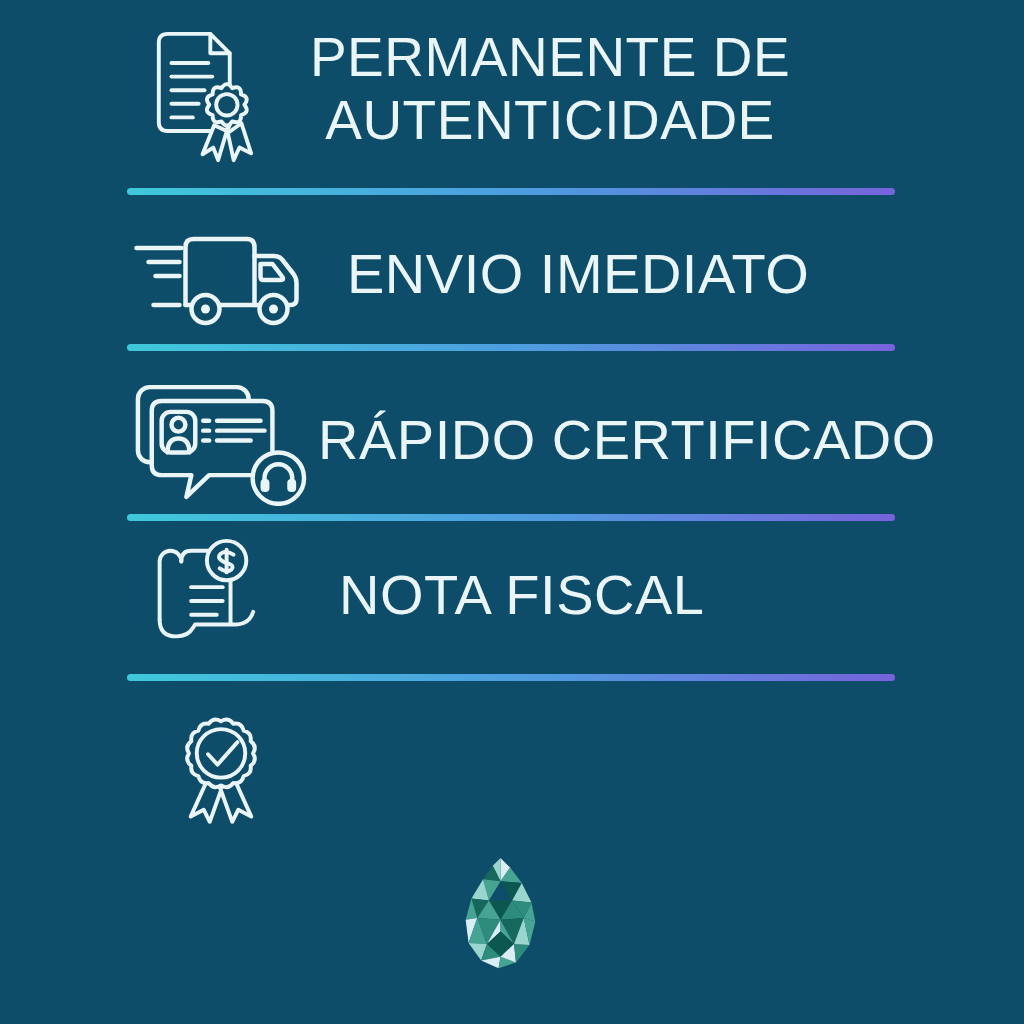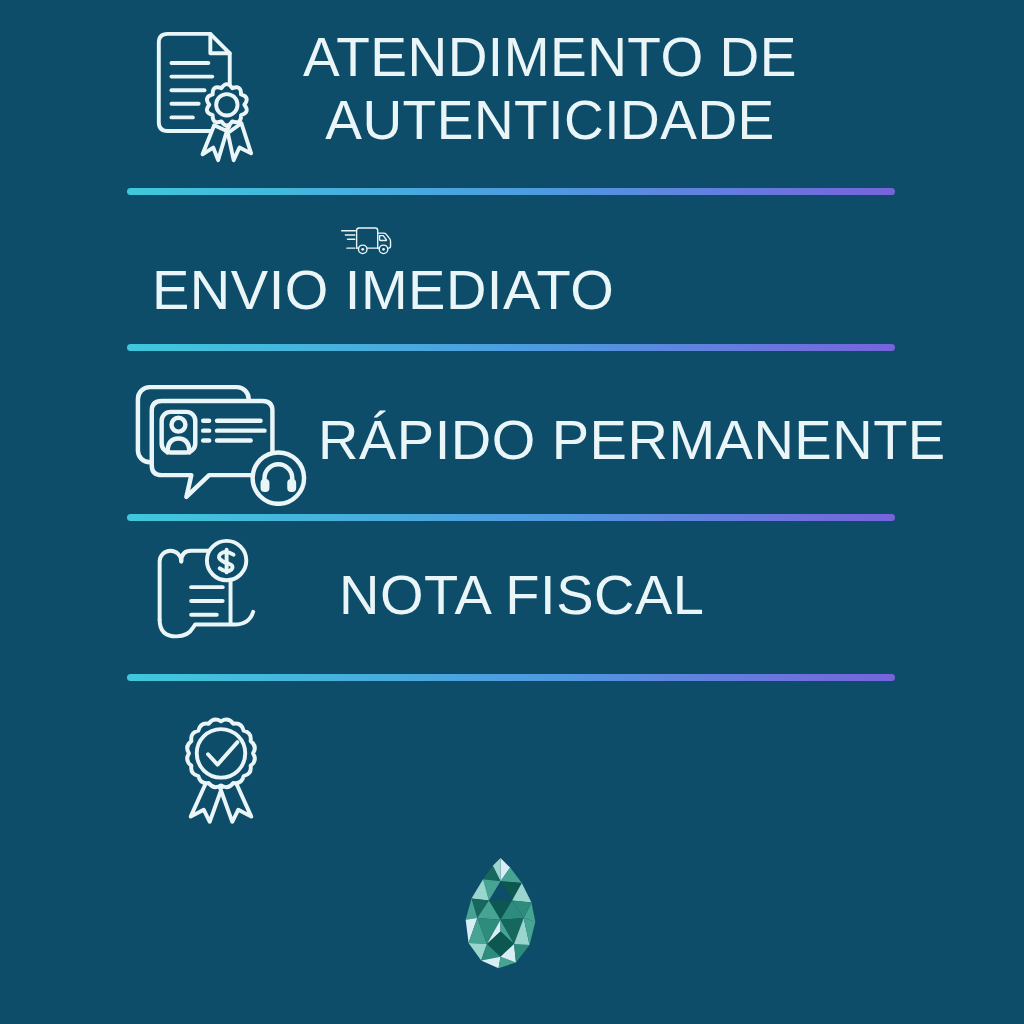--- a/index.html
+++ b/index.html
@@ -26,21 +26,21 @@
     letter-spacing:0.5px; transform:translateY(-8px);
   }
   .divider{
     position:absolute; left:127px; width:768px; height:7px; border-radius:4px;
     background:linear-gradient(90deg,var(--div-l) 0%,var(--div-m) 55%,var(--div-r) 100%);
   }
   .ic{stroke:currentColor; fill:none; stroke-linecap:round; stroke-linejoin:round;}
   .oc{fill:var(--bg);}
   .dot{fill:currentColor; stroke:none;}
   #row-certificate{left:148px; top:28px;}
-  #row-envio{left:124px; top:224px; height:112px;flex-direction:column;}
+  #row-envio{left:133px; top:224px; height:112px;}
   #row-atendimento{left:130px; top:378px; height:130px;}
   #row-nota{left:136px; top:530px; height:134px;gap:41px;}
   #row-garantia{left:168px; top:698px; height:134px;}
   #d1{top:188px} #d2{top:344px} #d3{top:514px} #d4{top:674px}
   .m1{margin-left:34px} .m2{margin-left:28px; margin-bottom:14px}
   .m3{margin-left:8px; margin-bottom:8px} .m4{margin-left:32px; margin-bottom:5px}
   .m5{margin-left:14px; margin-bottom:12px}
   #logo{position:absolute; left:452px; top:856px;}
   .g0{fill:var(--gem-0)} .g1{fill:var(--gem-1)} .g2{fill:var(--gem-2)}
   .g3{fill:var(--gem-3)} .g4{fill:var(--gem-4)} .g5{fill:var(--gem-5)}
@@ -60,21 +60,21 @@
       <line x1="24" y1="78" x2="52" y2="78"></line>
       <line x1="24" y1="92" x2="46" y2="92"></line>
       <path class="oc" d="M68,100 L56,130 L67,123 L72,136 L81,106 Z"></path>
       <path class="oc" d="M96,98 L106,129 L94,123 L88,136 L82,108 Z"></path>
       <g transform="translate(81,79)">
         <path class="oc" d="M18,0 Q24.3,7.9 14.6,10.6 Q15,20.6 5.6,17.1 Q0,25.5 -5.6,17.1 Q-15,20.6 -14.6,10.6 Q-24.3,7.9 -18,0 Q-24.3,-7.9 -14.6,-10.6 Q-15,-20.6 -5.6,-17.1 Q0,-25.5 5.6,-17.1 Q15,-20.6 14.6,-10.6 Q24.3,-7.9 18,0 Z"></path>
         <circle cx="0" cy="0" r="11"></circle>
       </g>
     </svg>
     <div class="label headline m1">
-      <div>ATENDIMENTO DE</div>
+      <div>PERMANENTE DE</div>
       <div>AUTENTICIDADE</div>
     </div>
   </div>
 
   <div class="divider" id="d1"></div>
 
   <div class="row" id="row-envio">
     <svg class="ic" width="186" height="108" viewBox="0 0 185 108" stroke-width="4.5">
       <line x1="3" y1="22" x2="48" y2="22"></line>
       <line x1="15" y1="36" x2="46" y2="36"></line>
@@ -105,21 +105,21 @@
         <line x1="88" y1="40" x2="132" y2="40"></line>
       <line x1="74" y1="50" x2="80" y2="50"></line>
         <line x1="88" y1="50" x2="136" y2="50"></line>
       <line x1="74" y1="60" x2="80" y2="60"></line>
         <line x1="88" y1="60" x2="122" y2="60"></line>
       <circle class="oc" cx="150" cy="98" r="26"></circle>
       <path d="M136,103 V98 A14,14 0 0 1 164,98 V103"></path>
       <rect class="dot" x="132" y="99" width="9" height="13" rx="4"></rect>
       <rect class="dot" x="159" y="99" width="9" height="13" rx="4"></rect>
     </svg>
-    <div class="label m3">RÁPIDO PERMANENTE</div>
+    <div class="label m3">RÁPIDO CERTIFICADO</div>
   </div>
 
   <div class="divider" id="d3"></div>
 
   <div class="row" id="row-nota">
     <svg class="ic" width="130" height="132" viewBox="0 0 132 134" stroke-width="4">
       <path d="M46,31 A11,11 0 1 0 24,31 V90"></path>
       <path d="M46,31 Q46,20 56,20 H75"></path>
       <path d="M96,51 V93"></path>
       <line x1="56" y1="57" x2="88" y2="57"></line>

